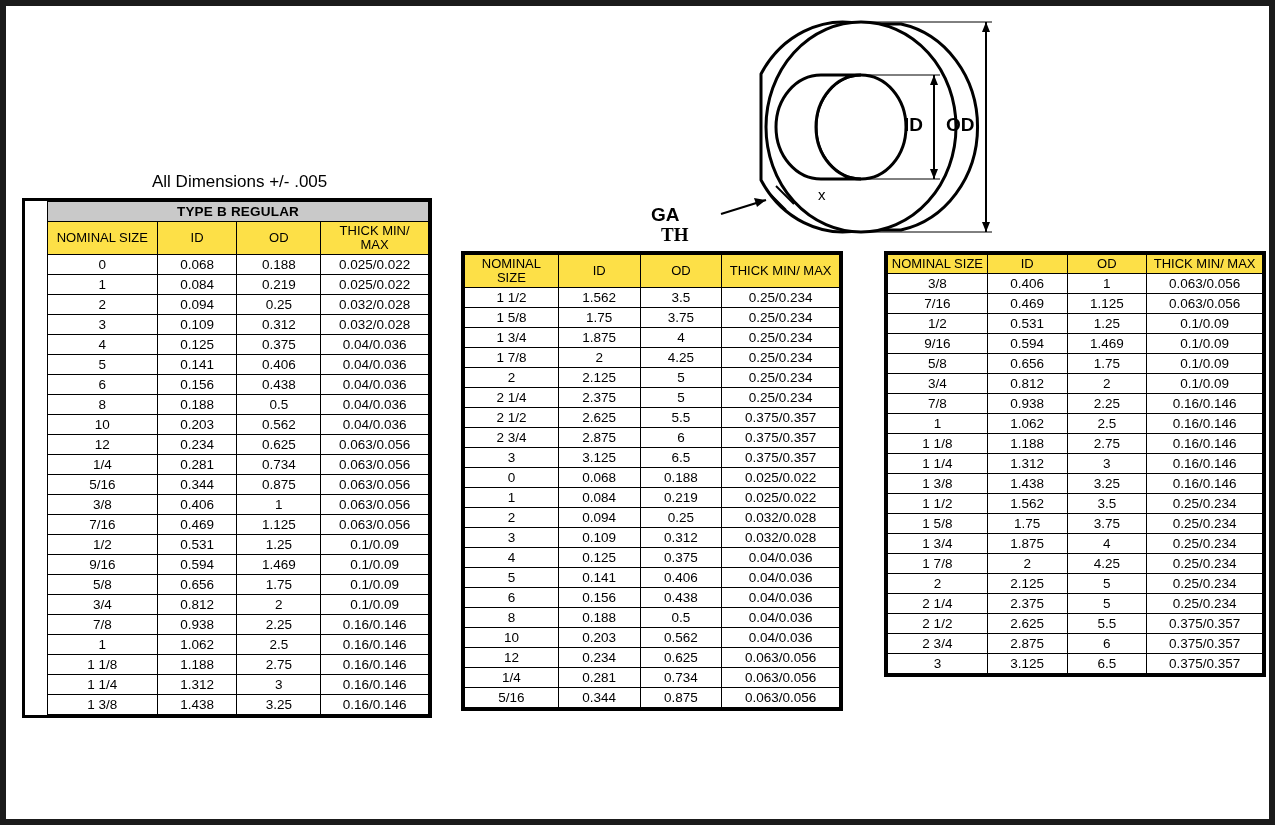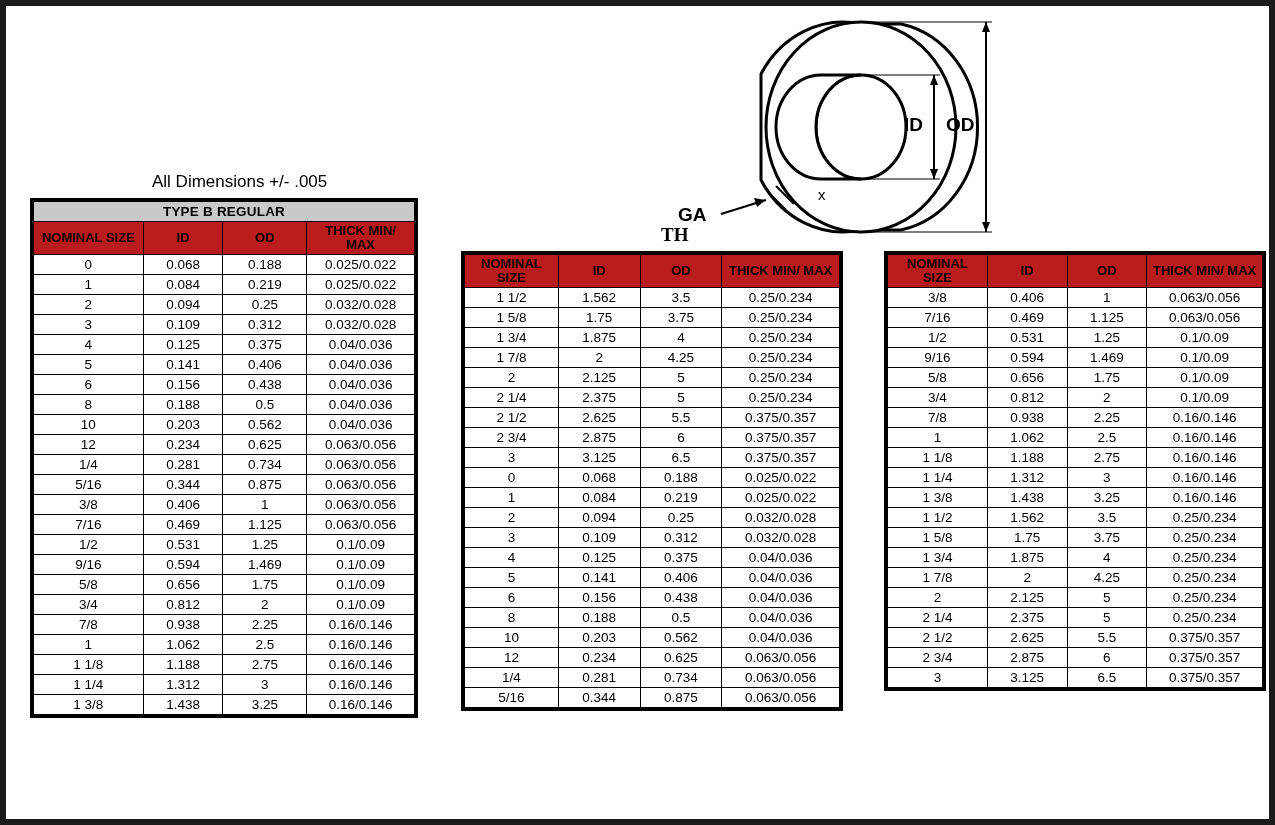--- a/index.html
+++ b/index.html
@@ -154,29 +154,29 @@
     background: #fff;
     box-sizing: border-box;
   }
   .hdr-title td {
     background: #c9c9c9;
     font-weight: bold;
     font-size: 13.5px;
     letter-spacing: .2px;
   }
   .hdr-cols td {
-    background: #b91c1c;
-    font-weight: bold;
+    background: #fde047;
+    font-weight: normal;
     font-size: 13px;
     line-height: 14px;
     padding: 2px 3px;
     text-align: center;
   }
 
-  #table1 { left: 24px; top: 192px; }
+  #table1 { left: 16px; top: 192px; padding-left: 22px; }
   #table1 table { width: 382px; }
   #table1 td:nth-child(1) { width: 110px; }
   #table1 td:nth-child(2) { width: 80px; }
   #table1 td:nth-child(3) { width: 84px; }
   #table1 td:nth-child(4) { width: 108px; }
 
   #table2 { left: 455px; top: 245px; }
   #table2 table { width: 376px; }
   #table2 td:nth-child(1) { width: 94px; }
   #table2 td:nth-child(2) { width: 82px; }
@@ -220,21 +220,21 @@
       <line x1="232" y1="61" x2="314" y2="61" stroke="#000" stroke-width="1"></line>
       <line x1="232" y1="165" x2="314" y2="165" stroke="#000" stroke-width="1"></line>
 
       <line x1="95" y1="200" x2="140" y2="186" stroke="#000" stroke-width="2"></line>
       <polygon points="140,186 128,184 131,193" fill="#000"></polygon>
       <line x1="142" y1="178" x2="160" y2="196" stroke="#000" stroke-width="2"></line>
       <line x1="150" y1="172" x2="168" y2="190" stroke="#000" stroke-width="2"></line>
     </svg>
     <div class="dg-label" style="left:278px;top:100px;">ID</div>
     <div class="dg-label" style="left:320px;top:100px;">OD</div>
-    <div class="dg-label" style="left:52px;top:190px;text-align:center;">GA</div>
+    <div class="dg-label" style="left:25px;top:190px;text-align:center;">GA</div>
     <div class="dg-label" style="left:35px;top:210px;font-family:Liberation Serif, serif;">TH</div>
     <div class="dg-label" style="left:192px;top:172px;font-size:15px;font-weight:normal;">x</div>
   </div>
 
   <div class="tbl-wrap" id="table1">
     <table>
       <tbody>
         <tr class="hdr-title">
           <td colspan="4">TYPE B REGULAR</td>
         </tr>

